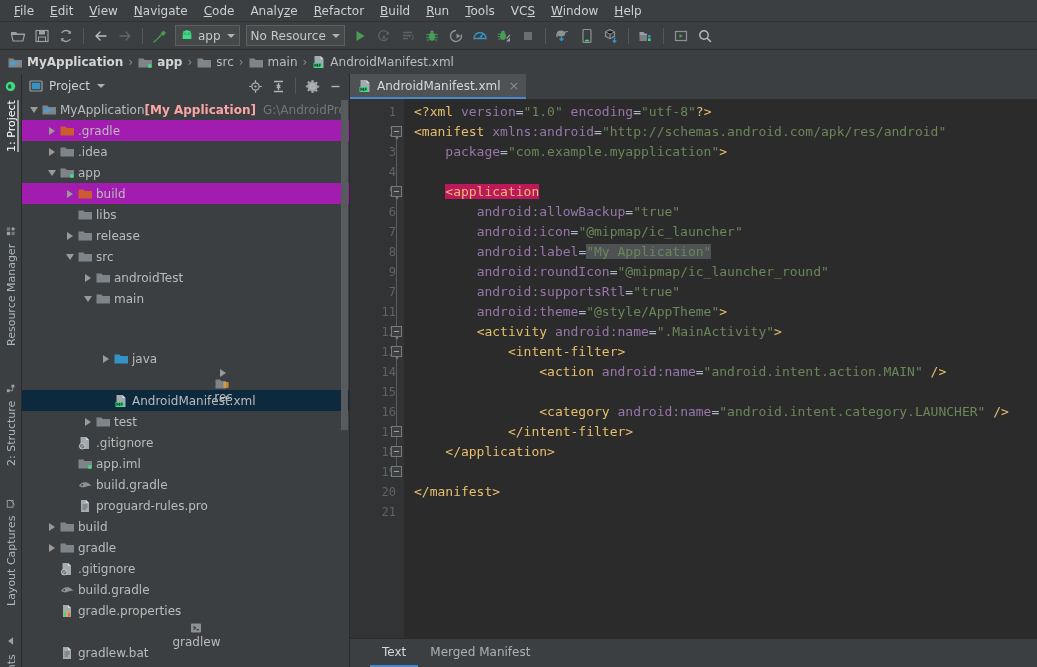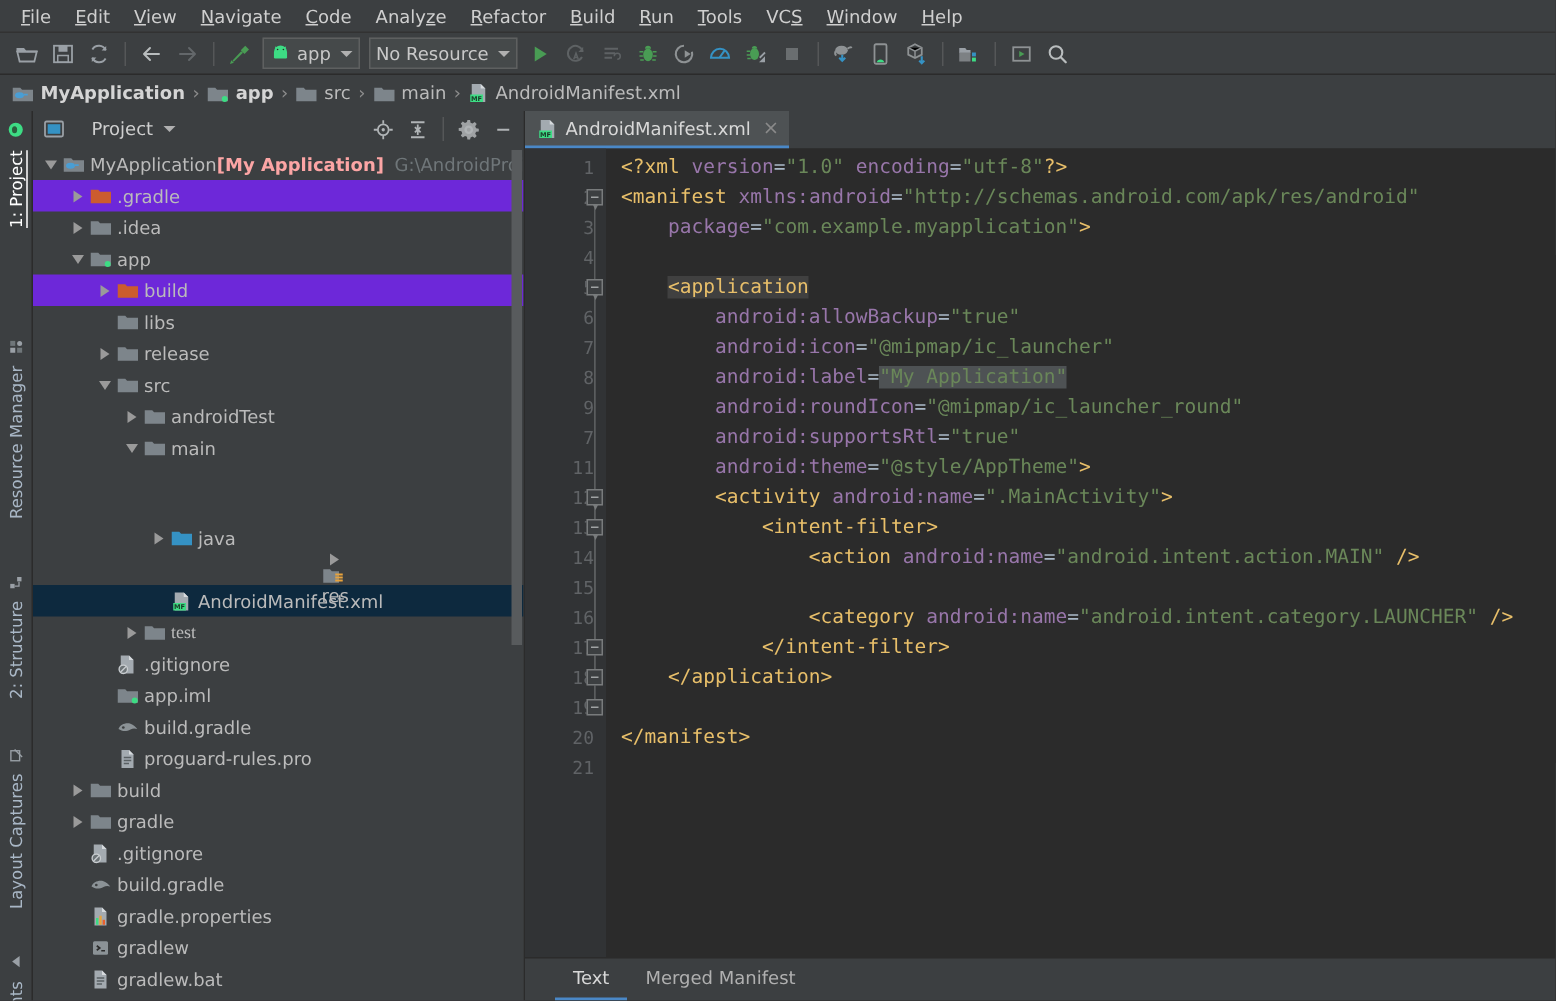--- a/index.html
+++ b/index.html
@@ -71,33 +71,33 @@
 
   
   .project-panel {
     width: 328px; flex: none; background: #3c3f41; display: flex; flex-direction: column;
     border-right: 1px solid #2b2b2b;
   }
   .pp-header {
     height: 24px; display: flex; align-items: center; padding: 0 4px; gap: 4px;
     background: #3c3f41; flex: none;
   }
-  .pp-title { font-size: 12px; color: #cfcfcf; margin-left: 12px; }
+  .pp-title { font-size: 12px; color: #cfcfcf; margin-left: 0; }
   .pp-spacer { flex: 1; }
   .pp-icon { width: 19px; height: 19px; display: flex; align-items: center; justify-content: center; cursor: default;}
   .pp-tree {
     flex: 1; background: #3c3f41; overflow: hidden; position: relative;
     padding-top: 1px;
   }
   .trow {
     height: 21px; display: flex; align-items: center; font-size: 12px;
     color: #bbbbbb; white-space: nowrap; cursor: default; padding-right: 4px;
   }
   .trow.sel { background: #0d293e; }
-  .trow.hl  { background: #6d28d9; align-items: center; }
+  .trow.hl  { background: #a21caf; align-items: center; }
   .arrow { width: 12px; display: flex; align-items: center; justify-content: center; flex: none; }
   .arrow i { display:block; width:0; height:0; }
   .arrow.right i { border-top: 4px solid transparent; border-bottom: 4px solid transparent; border-left: 6px solid #9a9a9a; }
   .arrow.down i  { border-left: 4px solid transparent; border-right: 4px solid transparent; border-top: 6px solid #9a9a9a; }
   .ticon { width: 18px; flex: none; display: flex; align-items: center; justify-content: center; }
   .tlabel { margin-left: 2px; }
   .tmodule { font-weight: bold; color: #fca5a5; }
   .tpath { color: #6f7679; margin-left: 7px; }
   .pp-scroll {
     position: absolute; right: 0; top: 0; width: 9px; height: 100%;
@@ -136,21 +136,21 @@
     border-left: 2.5px solid transparent; border-right: 2.5px solid transparent; border-top: 4px solid #787b7c;
   }
   .code { flex: 1; padding-top: 3px; padding-left: 10px; position: relative; min-width: 0; }
   .cline { height: 20px; line-height: 20px; white-space: pre; font-family: "DejaVu Sans Mono", monospace; font-size: 13px;}
   .t-tag   { color: #e8bf6a; }
   .t-attr  { color: #9876aa; }
   .t-ns    { color: #9876aa; }
   .t-val   { color: #6a8759; }
   .t-punc  { color: #a9b7c6; }
   .t-proc  { color: #e8bf6a; }
-  .hl-tag  { background: #404040; }
+  .hl-tag  { background: #be185d; }
   .hl-sel  { background: #4e5254; }
 
   
   .edbottom {
     height: 29px; flex: none; background: #3c3f41; display: flex; align-items: stretch;
     padding-left: 20px; border-top: 1px solid #2b2b2b;
   }
   .dtab {
     display: flex; align-items: center; padding: 0 12px; font-size: 12px; color: #b0b0b0;
     cursor: default; border-bottom: 2px solid transparent;
@@ -621,21 +621,21 @@
             <span class="ticon">
               <svg width="14" height="14" viewBox="0 0 14 14">
                 <path d="M2.5 1h6l3 3v9h-9z" fill="#a3aab0"></path>
                 <path d="M8.5 1l3 3h-3z" fill="#d6dadd"></path>
                 <rect x="1.5" y="8" width="8.5" height="5" fill="#3ddc84"></rect>
                 <text x="5.7" y="12.1" font-size="4.4" fill="#1b3a28" text-anchor="middle" font-family="DejaVu Sans, sans-serif" font-weight="bold">MF</text>
               </svg>
             </span>
             <span class="tlabel">AndroidManifest.xml</span>
           </div>
-          <div class="trow" style="padding-left: 60px; font-family: Liberation Serif, serif;">
+          <div class="trow" style="padding-left: 60px;">
             <span class="arrow right">
               <i></i>
             </span>
             <span class="ticon">
               <svg width="15" height="13" viewBox="0 0 15 13">
                 <path d="M.5 2.5h5l1.2 1.4H14v7.6H.5z" fill="#7d858b"></path>
               </svg>
             </span>
             <span class="tlabel">test</span>
           </div>
@@ -732,21 +732,21 @@
               <svg width="14" height="14" viewBox="0 0 14 14">
                 <path d="M3 1h5l3 3v9H3z" fill="#a3aab0"></path>
                 <path d="M8 1l3 3H8z" fill="#d6dadd"></path>
                 <rect x="4" y="8" width="1.6" height="4.5" fill="#3ddc84"></rect>
                 <rect x="6.2" y="6.5" width="1.6" height="6" fill="#e8a33d"></rect>
                 <rect x="8.4" y="9.2" width="1.6" height="3.3" fill="#e8602e"></rect>
               </svg>
             </span>
             <span class="tlabel">gradle.properties</span>
           </div>
-          <div class="trow" style="padding-left: 24px;">
+          <div class="trow" style="padding-left: 24px; flex-direction: column;">
             <span class="arrow "></span>
             <span class="ticon">
               <svg width="14" height="14" viewBox="0 0 14 14">
                 <rect x="2" y="2.5" width="10" height="9" rx="1" fill="#8b9296"></rect>
                 <path d="M4.5 5.5l2 1.5-2 1.5" stroke="#2b2b2b" stroke-width="1.1" fill="none"></path>
                 <path d="M7.5 8.8h2.5" stroke="#2b2b2b" stroke-width="1"></path>
               </svg>
             </span>
             <span class="tlabel">gradlew</span>
           </div>

